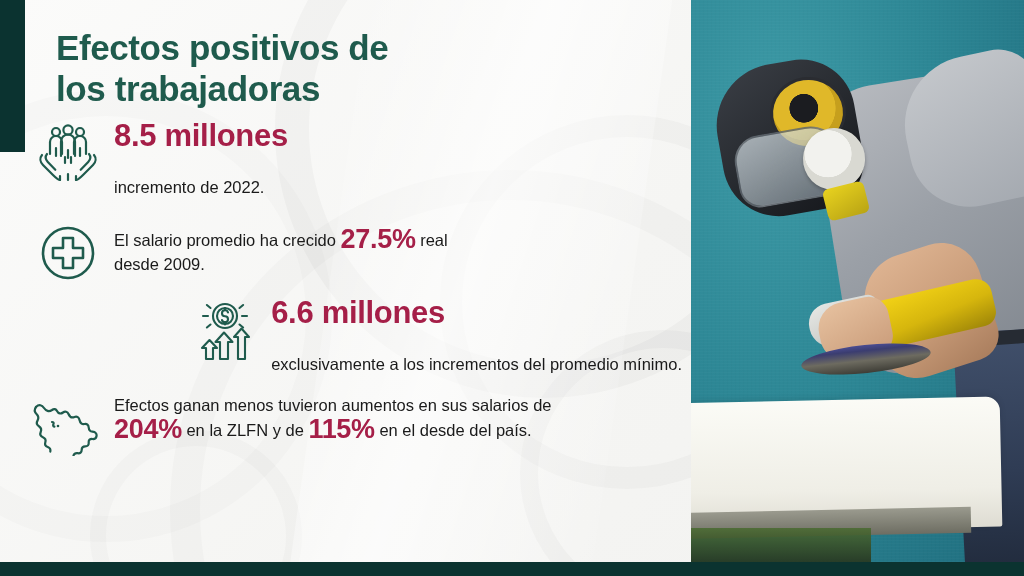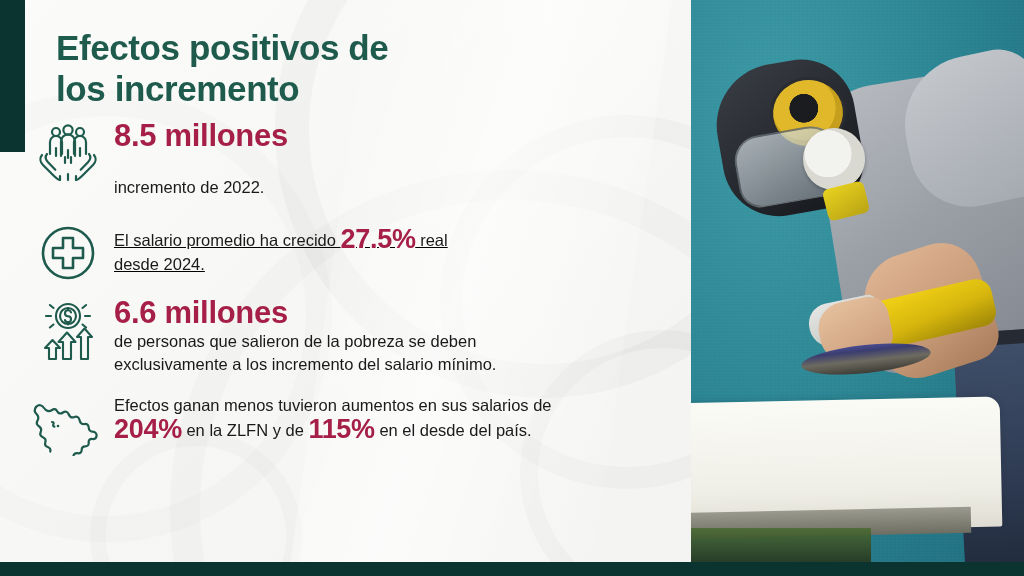--- a/index.html
+++ b/index.html
@@ -188,22 +188,22 @@
     letter-spacing:-0.3px;display:block;margin-bottom:1px;
   }
   .body{
     color:#1a1a1a;font-size:16.5px;line-height:1.38;
   }
   .inline-big{
     color:#a51f48;font-weight:bold;font-size:27px;line-height:1;
     vertical-align:-2px;letter-spacing:-0.3px;
   }
   .r1 .icon-wrap{padding-top:6px;}
-  .item-2{margin-top:25px;text-decoration:underline;}
-  .item-3{margin-top:13px;}
+  .item-2{margin-top:25px;}
+  .item-3{margin-top:13px;justify-content:flex-end;}
   .item-4{margin-top:16px;}
   .item-2 .icon-wrap{padding-top:0px;}
   .item-4 .icon-wrap{padding-top:8px;}
   .nowrap{white-space:nowrap;}
 </style>
 </head>
 <body>
 
 <div class="slide">
 
@@ -237,21 +237,21 @@
     <div class="ph-disc"></div>
     <div class="ph-panel"></div>
     <div class="ph-panel2"></div>
     <div class="ph-grass"></div>
   </div>
 
   <div class="content">
 
     <div class="title">
       <span class="l2">Efectos positivos de</span>
-      <span class="l2">los incremento</span>
+      <span class="l2">los trabajadoras</span>
     </div>
 
     <div class="items">
 
       <div class="item r1">
         <div class="icon-wrap">
           <svg width="60" height="58" viewBox="0 0 60 58" fill="none" stroke="#1f5b4d" stroke-width="2.2" stroke-linecap="round" stroke-linejoin="round">
             <circle cx="18" cy="8" r="4"></circle>
             <circle cx="30" cy="6" r="4.6"></circle>
             <circle cx="42" cy="8" r="4"></circle>
@@ -281,21 +281,21 @@
           <svg width="58" height="58" viewBox="0 0 58 58" fill="none" stroke="#1f5b4d" stroke-width="2.6" stroke-linejoin="round">
             <circle cx="29" cy="29" r="25"></circle>
             <path d="M24 14 h10 v10 h10 v10 h-10 v10 h-10 v-10 h-10 v-10 h10 z"></path>
           </svg>
         </div>
         <div class="txt">
           <div class="body">
             <span class="nowrap">
               <span>El salario promedio ha crecido </span><span class="inline-big">27.5%</span><span> real</span>
             </span><br>
-            <span>desde 2024.</span>
+            <span>desde 2009.</span>
           </div>
         </div>
       </div>
 
       <div class="item item-3">
         <div class="icon-wrap">
           <svg width="64" height="62" viewBox="0 0 64 62" fill="none" stroke="#1f5b4d" stroke-width="2.1" stroke-linecap="round" stroke-linejoin="round">
             <circle cx="32" cy="17" r="12"></circle>
             <circle cx="32" cy="17" r="8"></circle>
             <path d="M35 13.5 a3 3 0 0 0 -3 -2.2 a3 3 0 0 0 0 6 a3 3 0 0 1 0 6 a3 3 0 0 1 -3 -2.2"></path>
@@ -303,22 +303,22 @@
             <path d="M15 17 h-5 M17.5 9 l-3.6 -3 M17.5 25.5 l-3.6 3"></path>
             <path d="M49 17 h5 M46.5 9 l3.6 -3 M46.5 25.5 l3.6 3"></path>
             <path d="M13 60 v-11 h-4 l7.5 -8 l7.5 8 h-4 v11 z"></path>
             <path d="M27 60 v-17 h-4.5 l8.5 -9.5 l8.5 9.5 h-4.5 v17 z"></path>
             <path d="M45 60 v-22 h-4 l7.5 -8.5 l7.5 8.5 h-4 v22 z"></path>
           </svg>
         </div>
         <div class="txt">
           <span class="big">6.6 millones</span>
           <div class="body">
-            <span>de personas que salieron de la pobreza se deben</span><br>
-            <span>exclusivamente a los incremento del salario mínimo.</span>
+            <br>
+            <span>exclusivamente a los incrementos del promedio mínimo.</span>
           </div>
         </div>
       </div>
 
       <div class="item item-4">
         <div class="icon-wrap">
           <svg width="76" height="56" viewBox="0 0 76 56" fill="none" stroke="#1f5b4d" stroke-width="2.2" stroke-linecap="round" stroke-linejoin="round">
             <path d="M6 7 c3 -3 6 -2 8 1 c2 3 5 4 8 2 c2 -1.5 4 -1 5 1 c1.5 3 4 3 6 1.5 c2 -1.5 4.5 -1 5.5 1.5 c1.2 3 3.5 4 6 3 c2.5 -1 4.5 .5 5 3 c.6 3 2.5 4.5 5 4 c2.5 -.5 4 1 4.2 3.5 c.2 2.5 1.5 4 3.8 4.2 c3 .3 4.5 2 4 4.5 c-.4 2 -2 3 -4 2.8 c-2.5 -.3 -4 1 -3.8 3.4 c.2 2.6 -1 4 -3.5 4 c-2.2 0 -3.5 1.2 -3.5 3.4 c0 2.6 -1.6 3.8 -4 3.4 c-2.4 -.4 -4 .8 -4.4 3.2 c-.5 2.8 -2.5 3.8 -4.8 2.6 c-2 -1 -3.8 -.5 -4.8 1.5 c-1.2 2.4 -3.2 2.8 -5 1 c-1.6 -1.6 -3.3 -1.6 -4.8 0 c-1.6 1.7 -3.3 1.5 -4.5 -.5 c-1.2 -2 -2.8 -2.4 -4.5 -1.2"></path>
             <path d="M6 7 c-1.8 2.4 -1.5 5 .5 7 c2 2 2.4 4.2 1 6.6 c-1.3 2.2 -.8 4.2 1.4 5.6 c2.2 1.4 2.8 3.4 1.8 5.8 c-1 2.4 -.2 4.2 2.2 5.2 c2.4 1 3.2 2.8 2.4 5.2 c-.7 2.2 .2 3.8 2.4 4.6 c2.2 .8 3.1 2.4 2.6 4.6"></path>
             <path d="M22 22 c1.5 0 2 1 1.4 2.2 c-.6 1.2 -.2 2 1 2.4"></path>

